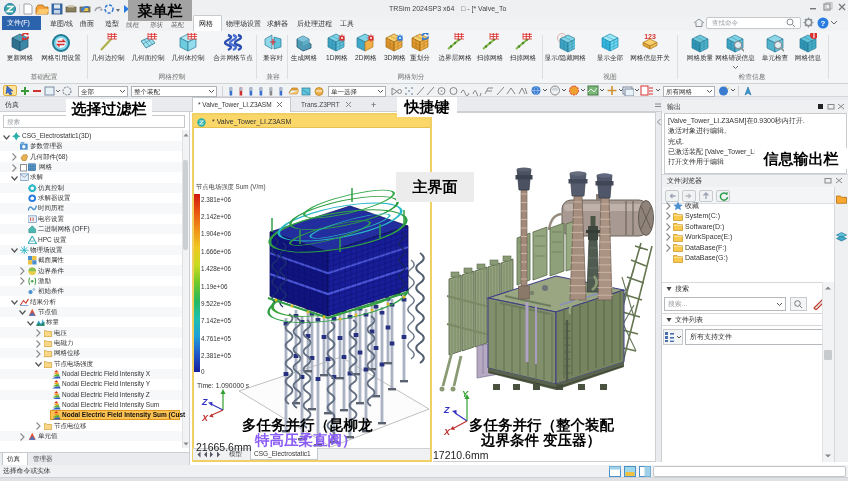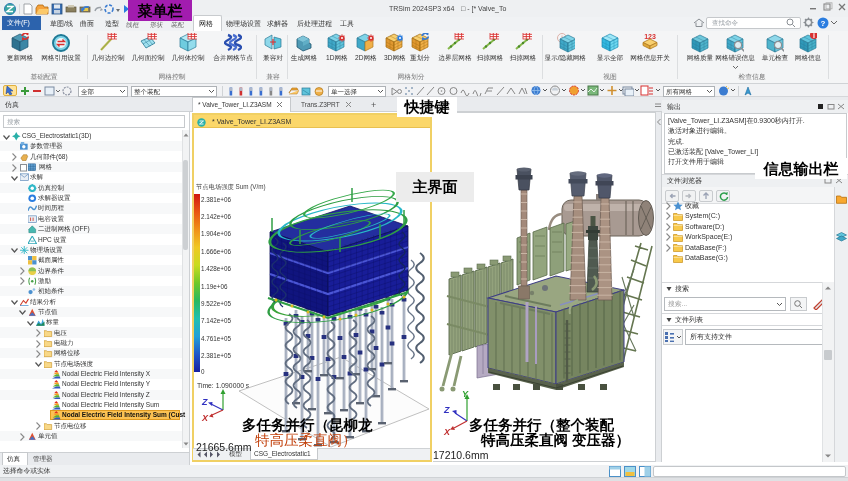--- a/index.html
+++ b/index.html
@@ -1001,21 +1001,21 @@
       <circle cx="292" cy="306" r="1.5" fill="#e0b820"></circle>
       <circle cx="308" cy="312" r="1.5" fill="#e0b820"></circle>
       <circle cx="324" cy="317" r="1.5" fill="#e0b820"></circle>
       <circle cx="340" cy="319" r="1.5" fill="#e0b820"></circle>
       <circle cx="356" cy="315" r="1.5" fill="#e0b820"></circle>
       <circle cx="372" cy="310" r="1.5" fill="#e0b820"></circle>
       <circle cx="388" cy="304" r="1.5" fill="#e0b820"></circle>
       <circle cx="404" cy="297" r="1.5" fill="#e0b820"></circle>
     </svg>
     <div class="tx" style="left:242px;top:417px;font-size:14.5px;color:#000;font-weight:bold;z-index:40">多任务并行（昆柳龙</div>
-    <div class="tx" style="left:255px;top:431.5px;font-size:14.5px;color:#c2410c;font-weight:normal;z-index:40">特高压柔直阀）</div>
+    <div class="tx" style="left:255px;top:431.5px;font-size:14.5px;color:#8b5cf6;font-weight:bold;z-index:40">特高压柔直阀）</div>
     <div class="a" style="left:433px;top:112px;width:223px;height:350px;background:#fff;border:1px solid #cdd0d3;border-left:none"></div>
     <svg class="a" style="left:433px;top:113px" width="222" height="348" viewBox="433 113 222 348">
       <path d="M607 362L641 243M622 366L652 246M607 362h15M611 345l25 6M615 328l23 6M619 311l21 6M623 294l19 6M627 277l17 6M631 260l15 6M635 246l13 4" stroke="#657650" stroke-width="1.6" fill="none"></path>
       <path d="M611 345l23-40M636 351l-19-40M619 311l15-42M634 317l-12-40" stroke="#65765a" stroke-width="1.1" fill="none"></path>
       <rect x="562" y="200" width="86" height="36" rx="9" fill="#a89a92" stroke="#6a6258" stroke-width="1"></rect>
       <rect x="564" y="204" width="82" height="7" rx="3" fill="#c4b8b0" opacity="0.8"></rect>
       <ellipse cx="646" cy="218" rx="7.5" ry="17.5" fill="#8f8278" stroke="#5a544c" stroke-width="0.9"></ellipse>
       <path d="M641 206l10 23M651 207l-10 22" stroke="#5a544c" stroke-width="0.8"></path>
       <path d="M626 201v34M633 201v34" stroke="#6a6258" stroke-width="1.1"></path>
       <rect x="574" y="194" width="7" height="6" fill="#89807a"></rect>
@@ -1153,21 +1153,21 @@
 <path d="M27 32L15 24" stroke="#3030c0" stroke-width="1.2"></path>
       <path d="M12 22l4.5 3.5 0-4.5z" fill="#3030c0"></path>
 <path d="M27 32l-13 7" stroke="#c03030" stroke-width="1.2"></path>
       <path d="M10 40.5l5 0.5-2-4z" fill="#c03030"></path>
 <text x="22" y="8" font-size="9" fill="#30a030" font-weight="bold" font-style="italic">Y</text>
 <text x="4" y="24" font-size="9" fill="#3030c0" font-weight="bold" font-style="italic">Z</text>
 <text x="4" y="46" font-size="9" fill="#c03030" font-weight="bold" font-style="italic">X</text>
     </svg>
     <div class="tx" style="left:433px;top:449px;font-size:10.5px;color:#222;font-weight:normal;">17210.6mm</div>
     <div class="tx" style="left:469px;top:417px;font-size:14.5px;color:#000;font-weight:bold;z-index:40">多任务并行（整个装配</div>
-    <div class="tx" style="left:481px;top:431.5px;font-size:14.5px;color:#000;font-weight:bold;z-index:40">特高压柔直阀 变压器）</div>
+    <div class="tx" style="left:481px;top:431.5px;font-size:14.5px;color:#000;font-weight:bold;z-index:40">边界条件 变压器）</div>
     <div class="a" style="left:656px;top:112px;width:6px;height:350px;background:#e9ebee;border-right:1px solid #cdd0d3"></div>
     <svg class="a" style="left:656px;top:118px" width="6" height="8" viewBox="0 0 6 8">
       <path d="M4.5 1L1.5 4l3 3" fill="none" stroke="#888"></path>
     </svg>
     <div class="a" style="left:662px;top:97px;width:186px;height:15px;background:#e9ebee"></div>
     <div class="a" style="left:662px;top:100px;width:186px;height:13px;background:#eef0f2"></div>
     <svg class="a" style="left:654px;top:103px" width="8" height="6" viewBox="0 0 8 6">
       <path d="M1 1h6M1 3.5h6" stroke="#888"></path>
     </svg>
     <div class="tx" style="left:667px;top:103px;font-size:7px;color:#333;font-weight:normal;">输出</div>
@@ -1307,16 +1307,17 @@
       <path d="M1 2.5l3 3 3-3z" fill="#888"></path>
     </svg>
     <div class="a" style="left:834px;top:187px;width:14px;height:275px;background:#eef0f2;border-left:1px solid #d5d7da"></div>
     <svg class="a" style="left:836px;top:194px" width="11" height="10" viewBox="0 0 11 10">
       <path d="M0.5 2h4l1 1.3h5v6H0.5z" fill="#f8a830" stroke="#b87010" stroke-width="0.8"></path>
     </svg>
     <svg class="a" style="left:836px;top:232px" width="11" height="10" viewBox="0 0 11 10">
       <polygon points="5.5,0.5 10.5,3 5.5,5.5 0.5,3" fill="#5fc4dc" stroke="#2a7a96" stroke-width="0.7"></polygon>
       <polygon points="5.5,4 10.5,6.5 5.5,9 0.5,6.5" fill="#3fa8c8" stroke="#2a7a96" stroke-width="0.7"></polygon>
     </svg>
-    <div class="ann" style="left:128px;top:0px;width:64px;height:21px;font-size:15px;background:#a21caf;line-height:21px">菜单栏</div>
+    <div class="ann" style="left:128px;top:0px;width:64px;height:21px;font-size:15px;background:#a3a3a3;line-height:21px">菜单栏</div>
+    <div class="ann" style="left:66px;top:99px;width:86px;height:19px;font-size:15px;background:#fff;line-height:19px">选择过滤栏</div>
     <div class="ann" style="left:397px;top:97px;width:60px;height:20px;font-size:15px;background:#fff;line-height:20px">快捷键</div>
     <div class="ann" style="left:396px;top:172px;width:78px;height:30px;font-size:15px;background:#ececec;line-height:30px">主界面</div>
-    <div class="ann" style="left:755px;top:158px;width:92px;height:21px;font-size:15px;background:#fff;line-height:21px">信息输出栏</div>
+    <div class="ann" style="left:755px;top:148px;width:92px;height:21px;font-size:15px;background:#fff;line-height:21px">信息输出栏</div>
   </div>
 </body></html>

